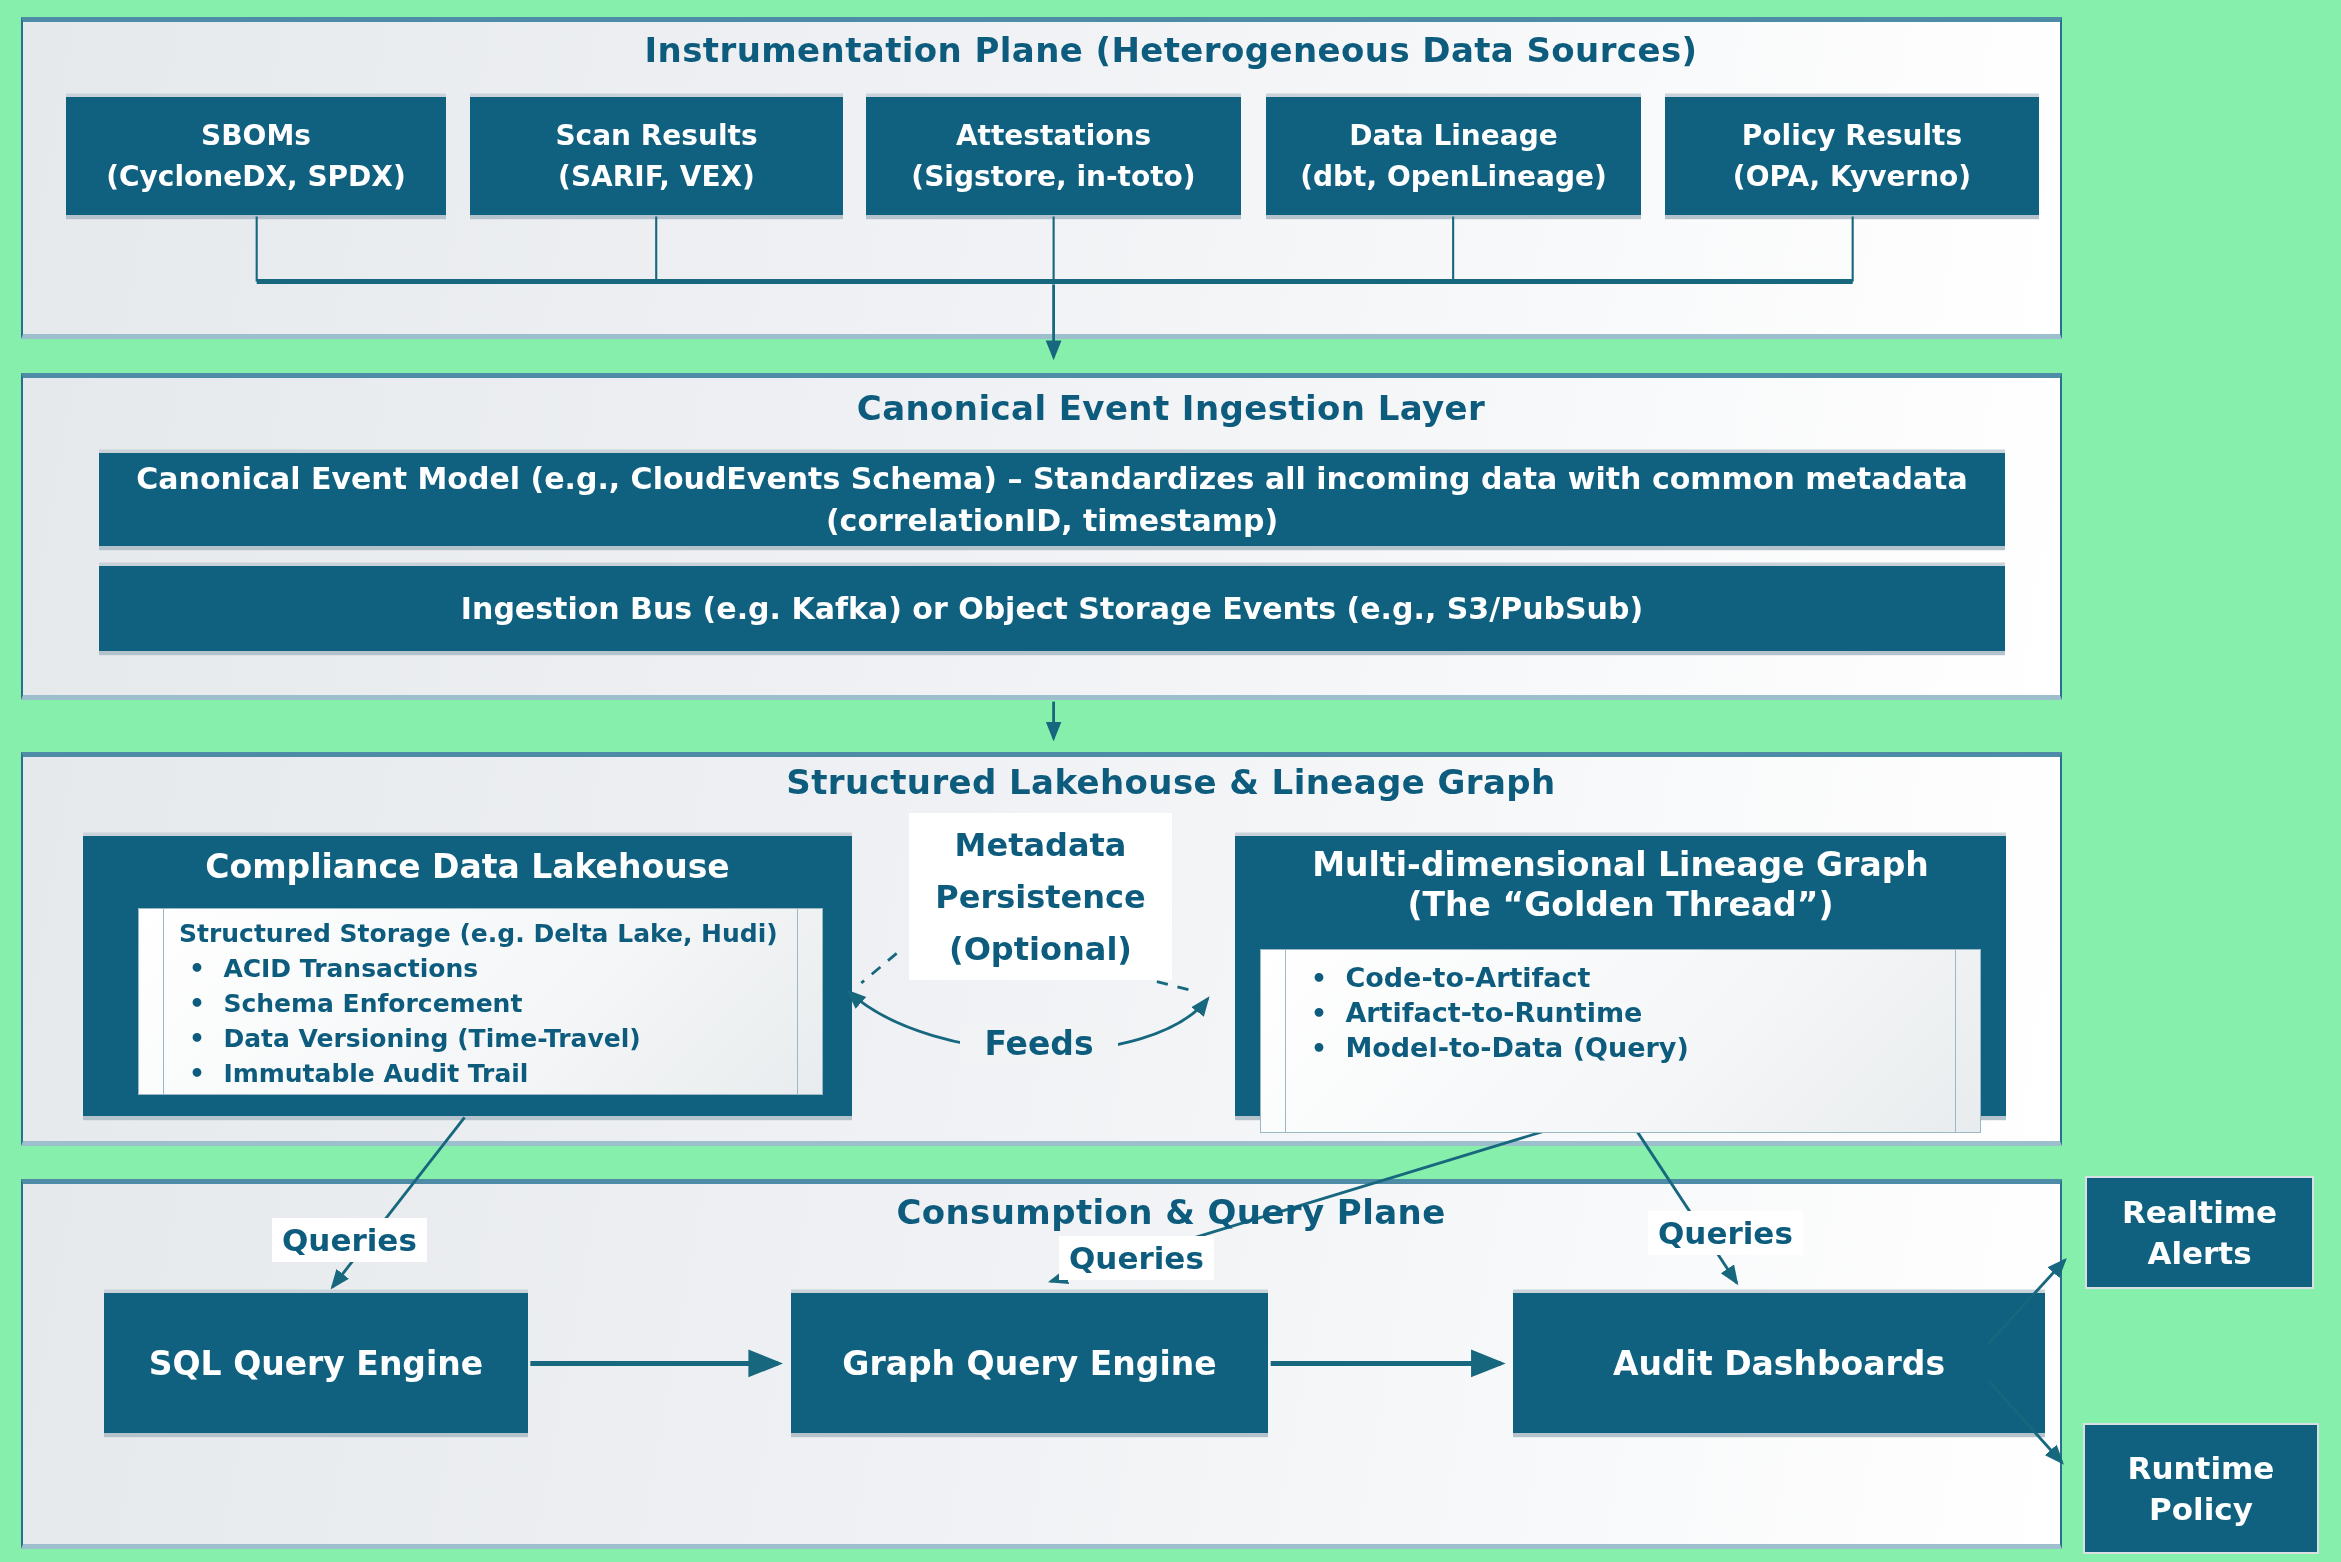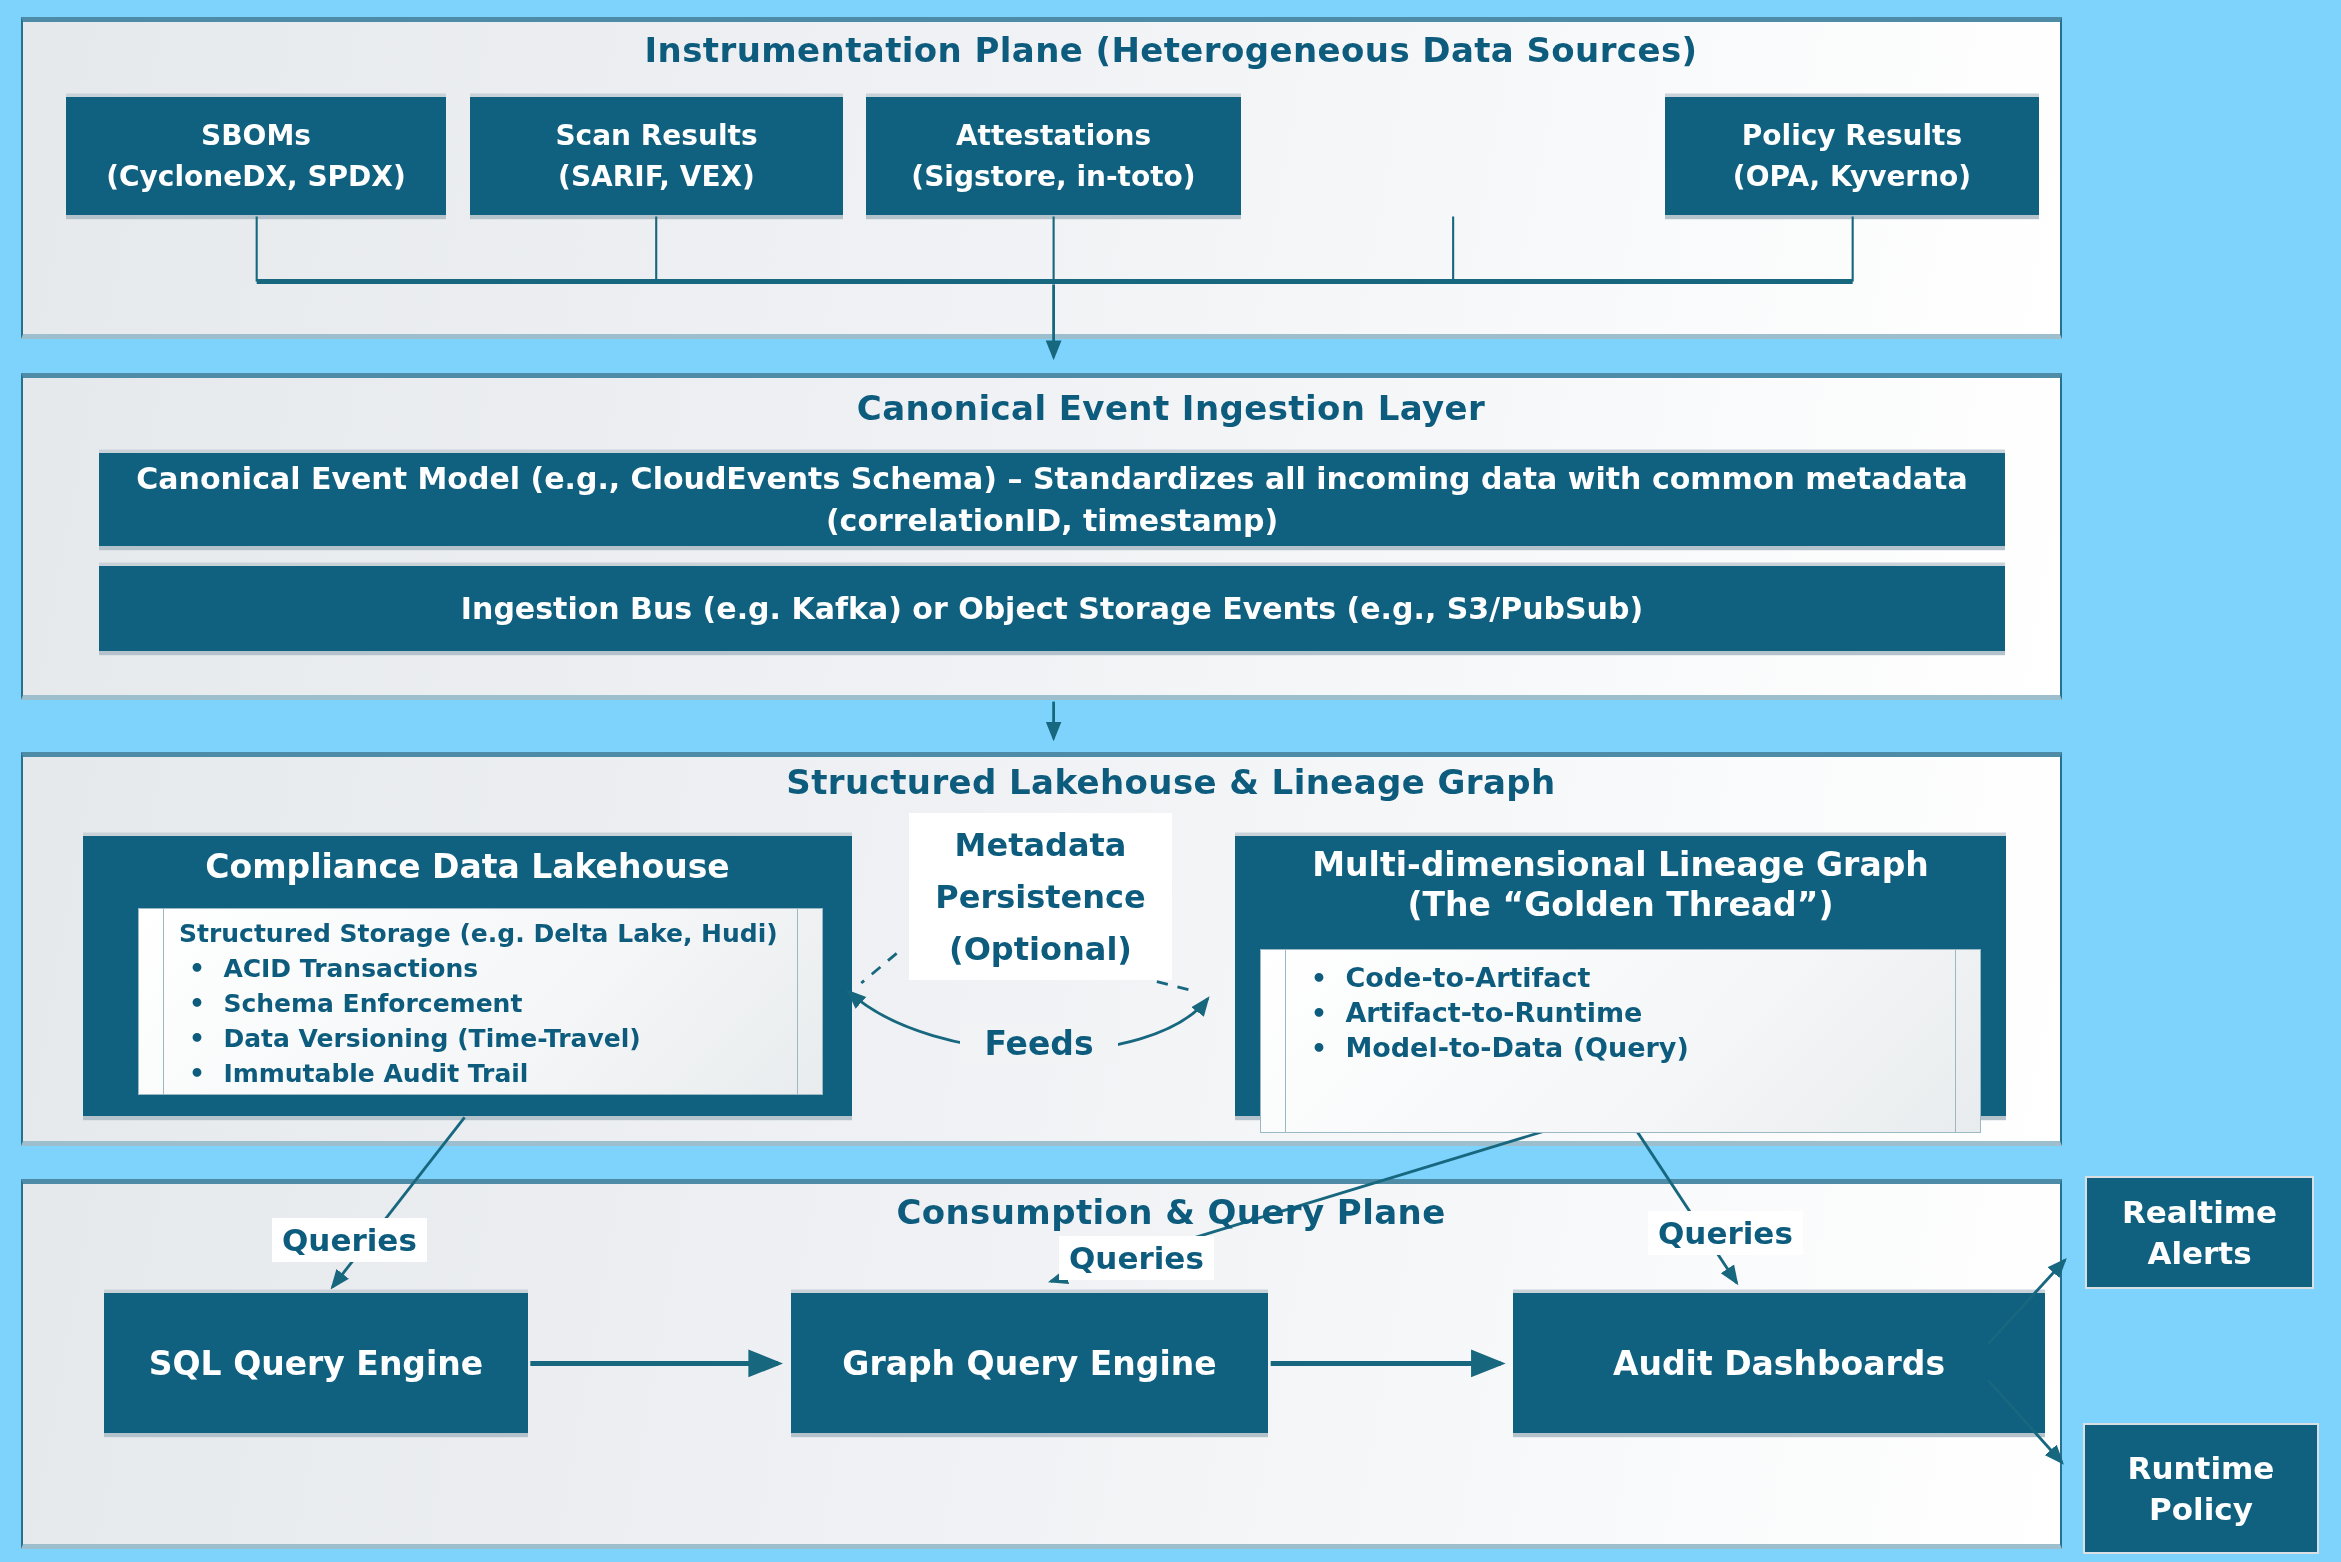--- a/index.html
+++ b/index.html
@@ -1,17 +1,17 @@
 <!DOCTYPE html>
 <html style="font-size:11.3px"><head>
 <meta charset="utf-8">
 <style>
   html,body{margin:0;padding:0;background:#ffffff;}
   #canvas{
-    position:relative;width:2342px;height:1563px;background:#7dd3fc;overflow:hidden;
+    position:relative;width:2342px;height:1563px;background:#86efac;overflow:hidden;
     font-family:"DejaVu Sans","Liberation Sans",sans-serif;font-weight:bold;
   }
   .plane{
     position:absolute;
     background:linear-gradient(100deg,#e6e9ec 0%,#eff1f4 45%,#ffffff 100%);
     border:2.1px solid #27708f;
     border-top:5.7px solid #4d8ba6;
     border-bottom:5px solid #9dbecd;
     box-sizing:border-box;
   }
@@ -73,20 +73,24 @@
     <div>(CycloneDX, SPDX)</div>
   </div>
   <div class="dark-box src-box box-layer" style="left:470px;top:97px;width:373px;height:118px;">
     <div>Scan Results</div>
     <div>(SARIF, VEX)</div>
   </div>
   <div class="dark-box src-box box-layer" style="left:866px;top:97px;width:375px;height:118px;">
     <div>Attestations</div>
     <div>(Sigstore, in-toto)</div>
   </div>
+  <div class="dark-box src-box box-layer" style="left:1266px;top:97px;width:375px;height:118px;">
+    <div>Data Lineage</div>
+    <div>(dbt, OpenLineage)</div>
+  </div>
   <div class="dark-box src-box box-layer" style="left:1665px;top:97px;width:374px;height:118px;">
     <div>Policy Results</div>
     <div>(OPA, Kyverno)</div>
   </div>
 
   <div class="plane" style="left:21px;top:373px;width:2041px;height:327px;"></div>
   <div class="plane-title lbl" style="top:388px;">Canonical Event Ingestion Layer</div>
 
   <div class="dark-box bar box-layer" style="left:99px;top:453px;width:1906px;height:93px;">
     <div>Canonical Event Model (e.g., CloudEvents Schema) – Standardizes all incoming data with common metadata (correlationID, timestamp)</div>

